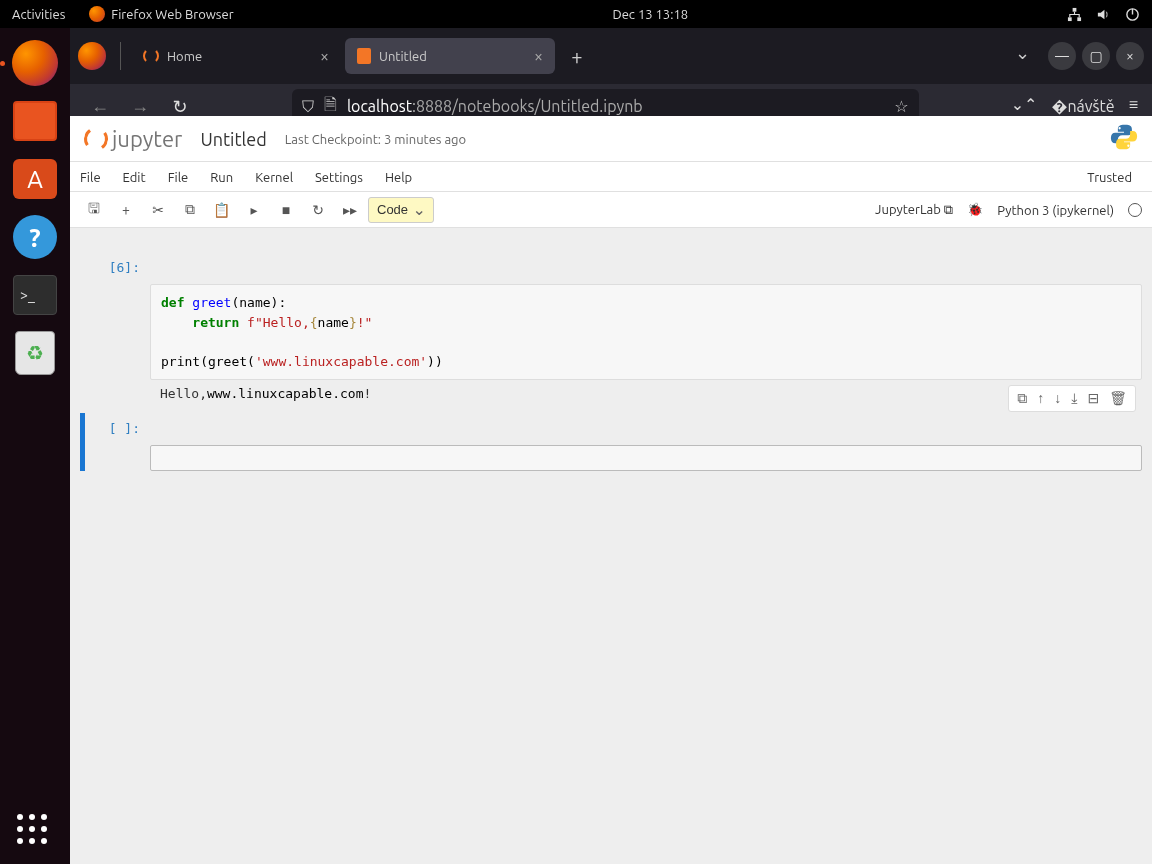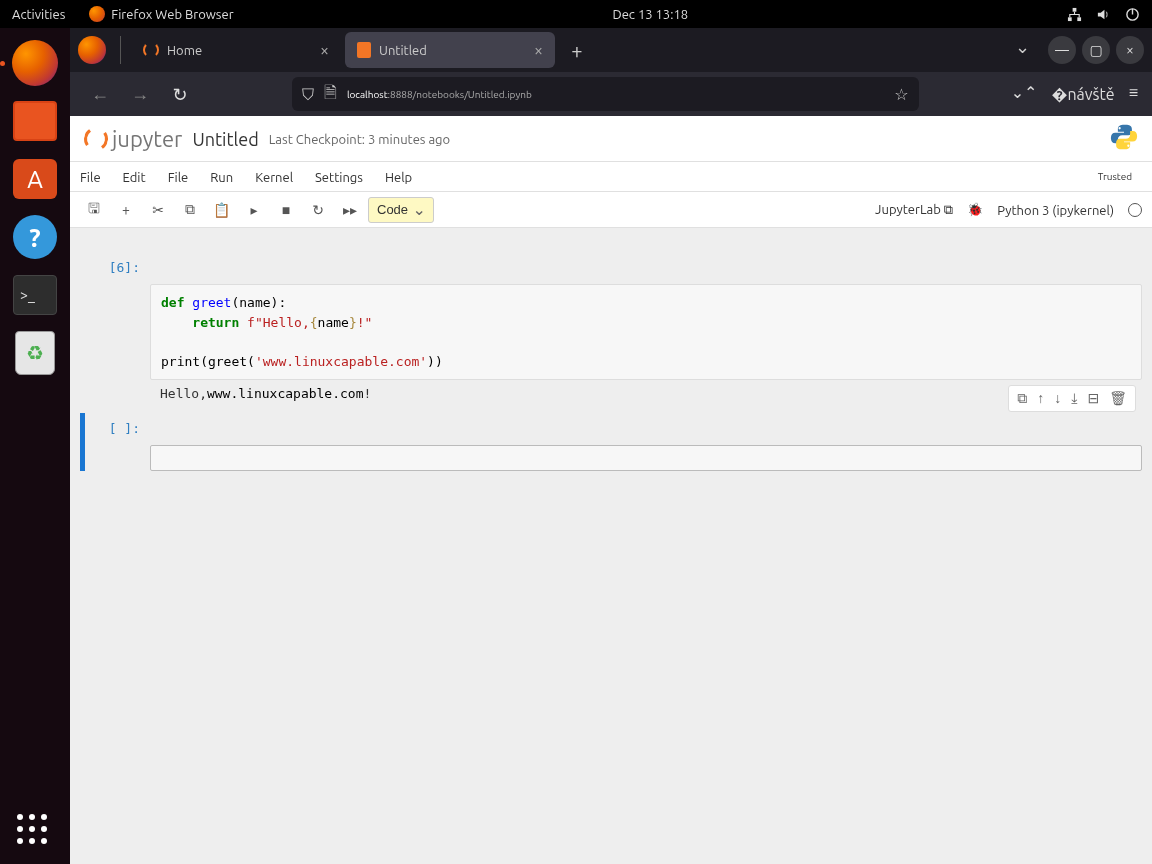--- a/index.html
+++ b/index.html
@@ -27,53 +27,53 @@
 .files-icon { width: 44px; height: 40px; border-radius: 4px; background: #e95420; border: 2px solid #d84315; }
 .software-icon { width: 44px; height: 40px; border-radius: 6px; background: #d94a1a; display: flex; align-items: center; justify-content: center; }
 .help-icon { width: 44px; height: 44px; border-radius: 50%; background: #3498db; color: #fff; display: flex; align-items: center; justify-content: center; font-size: 26px; font-weight: bold; }
 .term-icon { width: 44px; height: 40px; border-radius: 4px; background: #2d2d2d; border: 1px solid #444; display: flex; align-items: center; padding-left: 6px; color: #ddd; font-size: 14px; }
 .trash-icon { width: 40px; height: 44px; background: #e6e6e6; border-radius: 4px 4px 6px 6px; border: 1px solid #999; display: flex; align-items: center; justify-content: center; color: #4caf50; font-size: 20px; }
 
 
 .window-area { position: absolute; left: 70px; top: 28px; right: 0; bottom: 0; background: #2b2b2b; }
 
 
-.ff-tabs { height: 44px; background: #1c1b22; display: flex; align-items: center; padding-left: 8px; gap: 4px; }
+.ff-tabs { height: 56px; background: #1c1b22; display: flex; align-items: center; padding-left: 8px; gap: 4px; }
 .ff-tab-icon { width: 28px; height: 28px; border-radius: 50%; background: radial-gradient(circle at 30% 30%, #ff9500, #e66000 40%, #c13832 70%, #5b1f99); margin-right: 10px; }
 .ff-tab { height: 36px; min-width: 210px; background: transparent; color: #ccc; display: flex; align-items: center; padding: 0 12px; border-radius: 6px; font-size: 13px; gap: 8px; }
 .ff-tab.active { background: #42414d; }
 .ff-tab .close { margin-left: auto; font-size: 16px; color: #aaa; }
 .ff-newtab { color: #ccc; font-size: 20px; width: 36px; text-align: center; }
 .ff-tabs-right { margin-left: auto; display: flex; gap: 6px; padding-right: 8px; }
 .win-btn { width: 28px; height: 28px; border-radius: 50%; background: #3a3a3f; color: #ddd; display: flex; align-items: center; justify-content: center; font-size: 14px; }
 .chevron { color: #ccc; padding: 0 12px; font-size: 18px; }
 
 .ff-toolbar { height: 44px; background: #2b2a33; display: flex; align-items: center; padding: 0 14px; gap: 8px; }
 .nav-btn { width: 32px; height: 32px; display: flex; align-items: center; justify-content: center; color: #888; font-size: 18px; border-radius: 4px; }
 .nav-btn.enabled { color: #ddd; }
 .urlbar { flex: 1; max-width: 720px; height: 34px; background: #1c1b22; border-radius: 6px; display: flex; align-items: center; padding: 0 10px; gap: 10px; margin: 0 auto; }
 .urlbar .shield { color: #ccc; }
 .urlbar .lock { color: #ccc; }
-.urlbar .url { color: #aaa; font-size: 10px; }
+.urlbar .url { color: #aaa; font-size: 16px; }
 .urlbar .url .host { color: #fff; }
 .urlbar .star { margin-left: auto; color: #ccc; }
 .toolbar-right { display: flex; gap: 14px; margin-left: 16px; color: #ddd; }
 
 
 .jupyter { background: #fff; position: absolute; top: 88px; left: 0; right: 0; bottom: 0; display: flex; flex-direction: column; }
-.jup-header { height: 46px; display: flex; align-items: center; padding: 0 14px; gap: 10px; border-bottom: 1px solid #e0e0e0; }
+.jup-header { height: 46px; display: flex; align-items: center; padding: 0 14px; gap: 18px; border-bottom: 1px solid #e0e0e0; }
 .jup-logo { display: flex; align-items: center; gap: 4px; font-size: 22px; color: #757575; }
 .jup-logo-icon { width: 24px; height: 24px; border: 3px solid #f37626; border-radius: 50%; border-top-color: transparent; border-bottom-color: transparent; transform: rotate(10deg); }
 .jup-title { font-size: 18px; color: #333; }
 .jup-checkpoint { font-size: 13px; color: #666; }
 .jup-python { margin-left: auto; }
 .python-logo { width: 28px; height: 28px; }
 
 .jup-menu { height: 30px; display: flex; align-items: center; padding: 0 10px; gap: 22px; font-size: 13px; color: #333; border-bottom: 1px solid #e0e0e0; }
-.jup-menu .trusted { margin-left: auto; padding: 2px 10px; font-size: 10px; }
+.jup-menu .trusted { margin-left: auto; padding: 2px 10px; font-size: 13px; }
 
 .jup-toolbar { height: 36px; display: flex; align-items: center; padding: 0 10px; gap: 4px; border-bottom: 1px solid #e0e0e0; background: #fff; }
 .tb-btn { width: 28px; height: 28px; display: flex; align-items: center; justify-content: center; color: #555; border-radius: 3px; font-size: 14px; }
 .tb-select { height: 26px; border: 1px solid #ccc; border-radius: 3px; padding: 0 24px 0 8px; font-size: 13px; color: #333; background: #fef9c3; appearance: none; position: relative; }
 .select-wrap { position: relative; }
 .select-wrap::after { content: '⌄'; position: absolute; right: 8px; top: 3px; color: #666; pointer-events: none; }
 .tb-right { margin-left: auto; display: flex; align-items: center; gap: 14px; font-size: 13px; color: #333; }
 .kernel-ind { width: 14px; height: 14px; border: 1.5px solid #555; border-radius: 50%; }
 
 .notebook-body { flex: 1; background: #eee; padding: 24px 10px; overflow: auto; }

